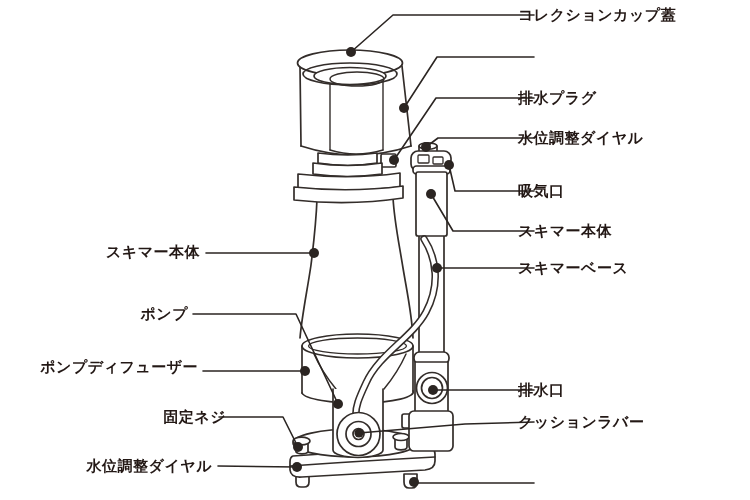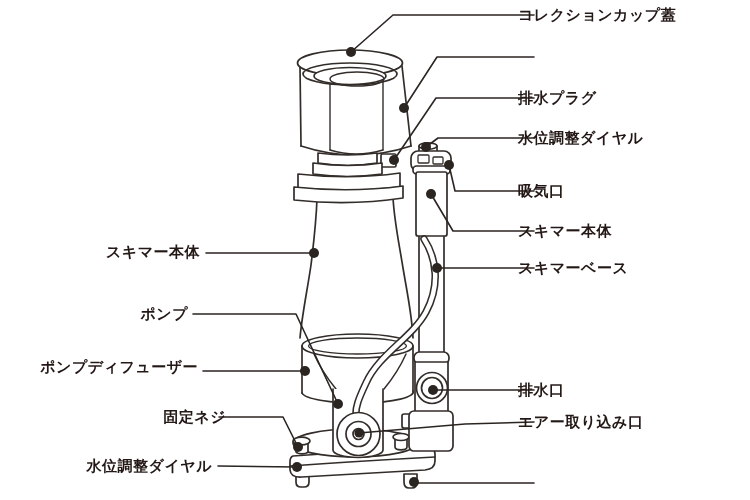--- a/index.html
+++ b/index.html
@@ -151,21 +151,21 @@
     </g>
   </svg>
 
   <div class="lbl r" style="top:15px">コレクションカップ蓋</div>
   <div class="lbl r" style="top:98px">排水プラグ</div>
   <div class="lbl r" style="top:138px">水位調整ダイヤル</div>
   <div class="lbl r" style="top:191px">吸気口</div>
   <div class="lbl r" style="top:231px">スキマー本体</div>
   <div class="lbl r" style="top:268px">スキマーベース</div>
   <div class="lbl r" style="top:390px">排水口</div>
-  <div class="lbl r" style="top:422px">エアー取り込み口</div>
+  <div class="lbl r" style="top:422px">クッションラバー</div>
 
   <div class="lbl l" style="top:252px;right:550px">スキマー本体</div>
   <div class="lbl l" style="top:314px;right:562px">ポンプ</div>
   <div class="lbl l" style="top:367px;right:552px">ポンプディフューザー</div>
   <div class="lbl l" style="top:417px;right:524px">固定ネジ</div>
   <div class="lbl l" style="top:466px;right:538px">水位調整ダイヤル</div>
 
 </div>
 
 </body></html>

